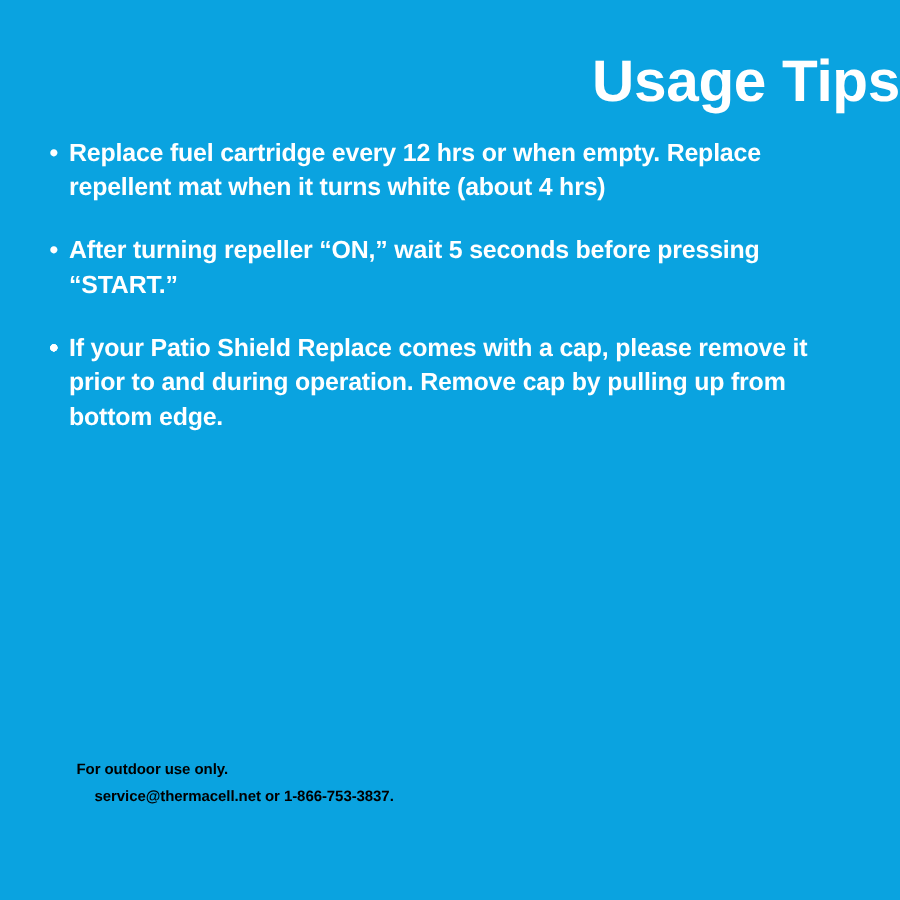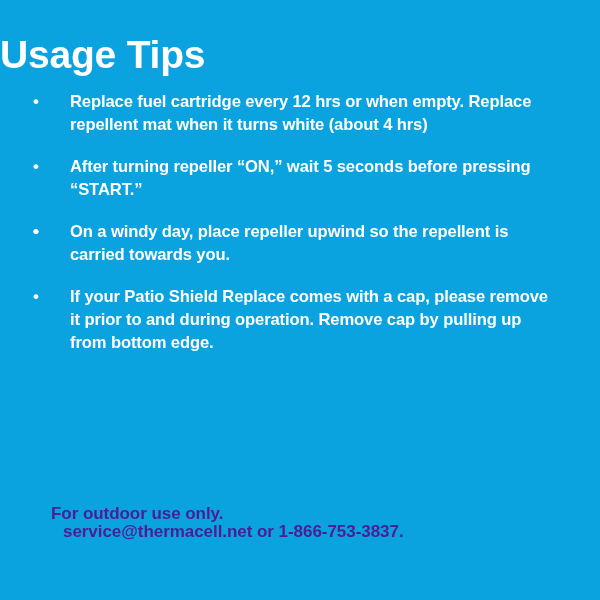--- a/index.html
+++ b/index.html
@@ -17,21 +17,21 @@
     position: relative;
     width: 600px;
     height: 600px;
     background: #0aa3e0;
     box-sizing: border-box;
     overflow: hidden;
   }
   .title {
     margin: 0;
     padding-top: 33px;
-    text-align: left;
+    text-align: right;
     color: #ffffff;
     font-size: 39px;
     font-weight: bold;
     letter-spacing: -0.2px;
     line-height: 44px;
     font-family: "Liberation Sans", sans-serif;
   }
   .tips-list {
     margin: 0;
     padding: 0;
@@ -58,29 +58,28 @@
     left: 33px;
     top: 0;
     width: 10px;
     color: #ffffff;
     font-size: 16.6px;
     line-height: 23px;
     font-weight: bold;
   }
   .tip .tip-text {
     display: block;
-    margin-left: 24px;
   }
   .footer {
     position: absolute;
     left: 51px;
     top: 505px;
     right: 20px;
-    color: #4c1d95;
-    font-size: 17px;
+    color: #000000;
+    font-size: 10px;
     font-weight: bold;
     line-height: 17.6px;
     letter-spacing: -0.05px;
     font-family: "Liberation Sans", sans-serif;
   }
   .footer-line {
     display: block;
     white-space: nowrap;
   }
   .footer-line.indent {
@@ -104,21 +103,20 @@
       <span class="tip-text">After turning repeller “ON,” wait 5 seconds before pressing “START.”</span>
     </li>
     <li class="tip">
       <span class="bullet">•</span>
     </li>
     <li class="tip">
       <span class="bullet">•</span>
     </li>
     <li class="tip">
       <span class="bullet">•</span>
-      <span class="tip-text">On a windy day, place repeller upwind so the repellent is carried towards you.</span>
     </li>
     <li class="tip">
       <span class="bullet">•</span>
       <span class="tip-text">If your Patio Shield Replace comes with a cap, please remove it prior to and during operation. Remove cap by pulling up from bottom edge.</span>
     </li>
   </ul>
 
   <div class="footer">
     <span class="footer-line">For outdoor use only.</span>
     <span class="footer-line indent">service@thermacell.net or 1-866-753-3837.</span>

